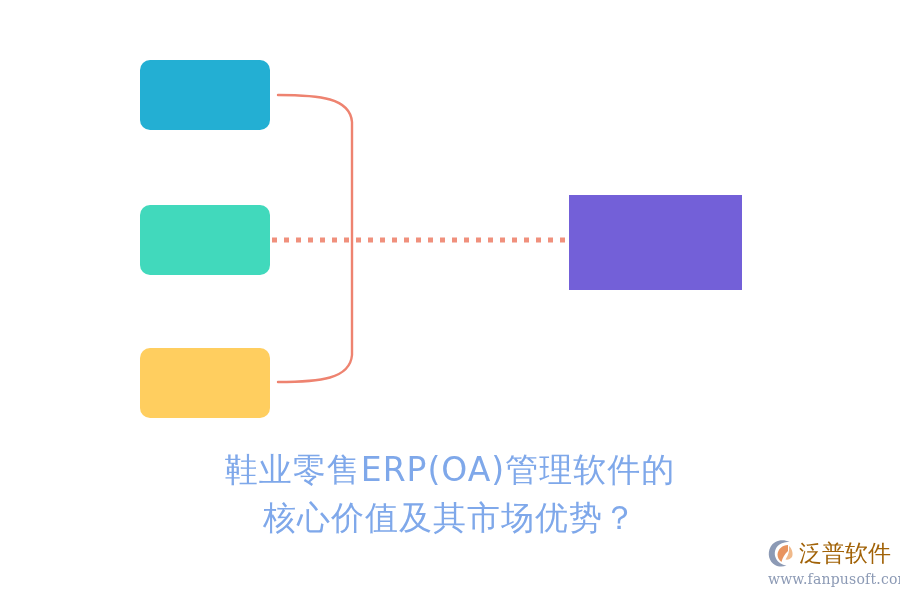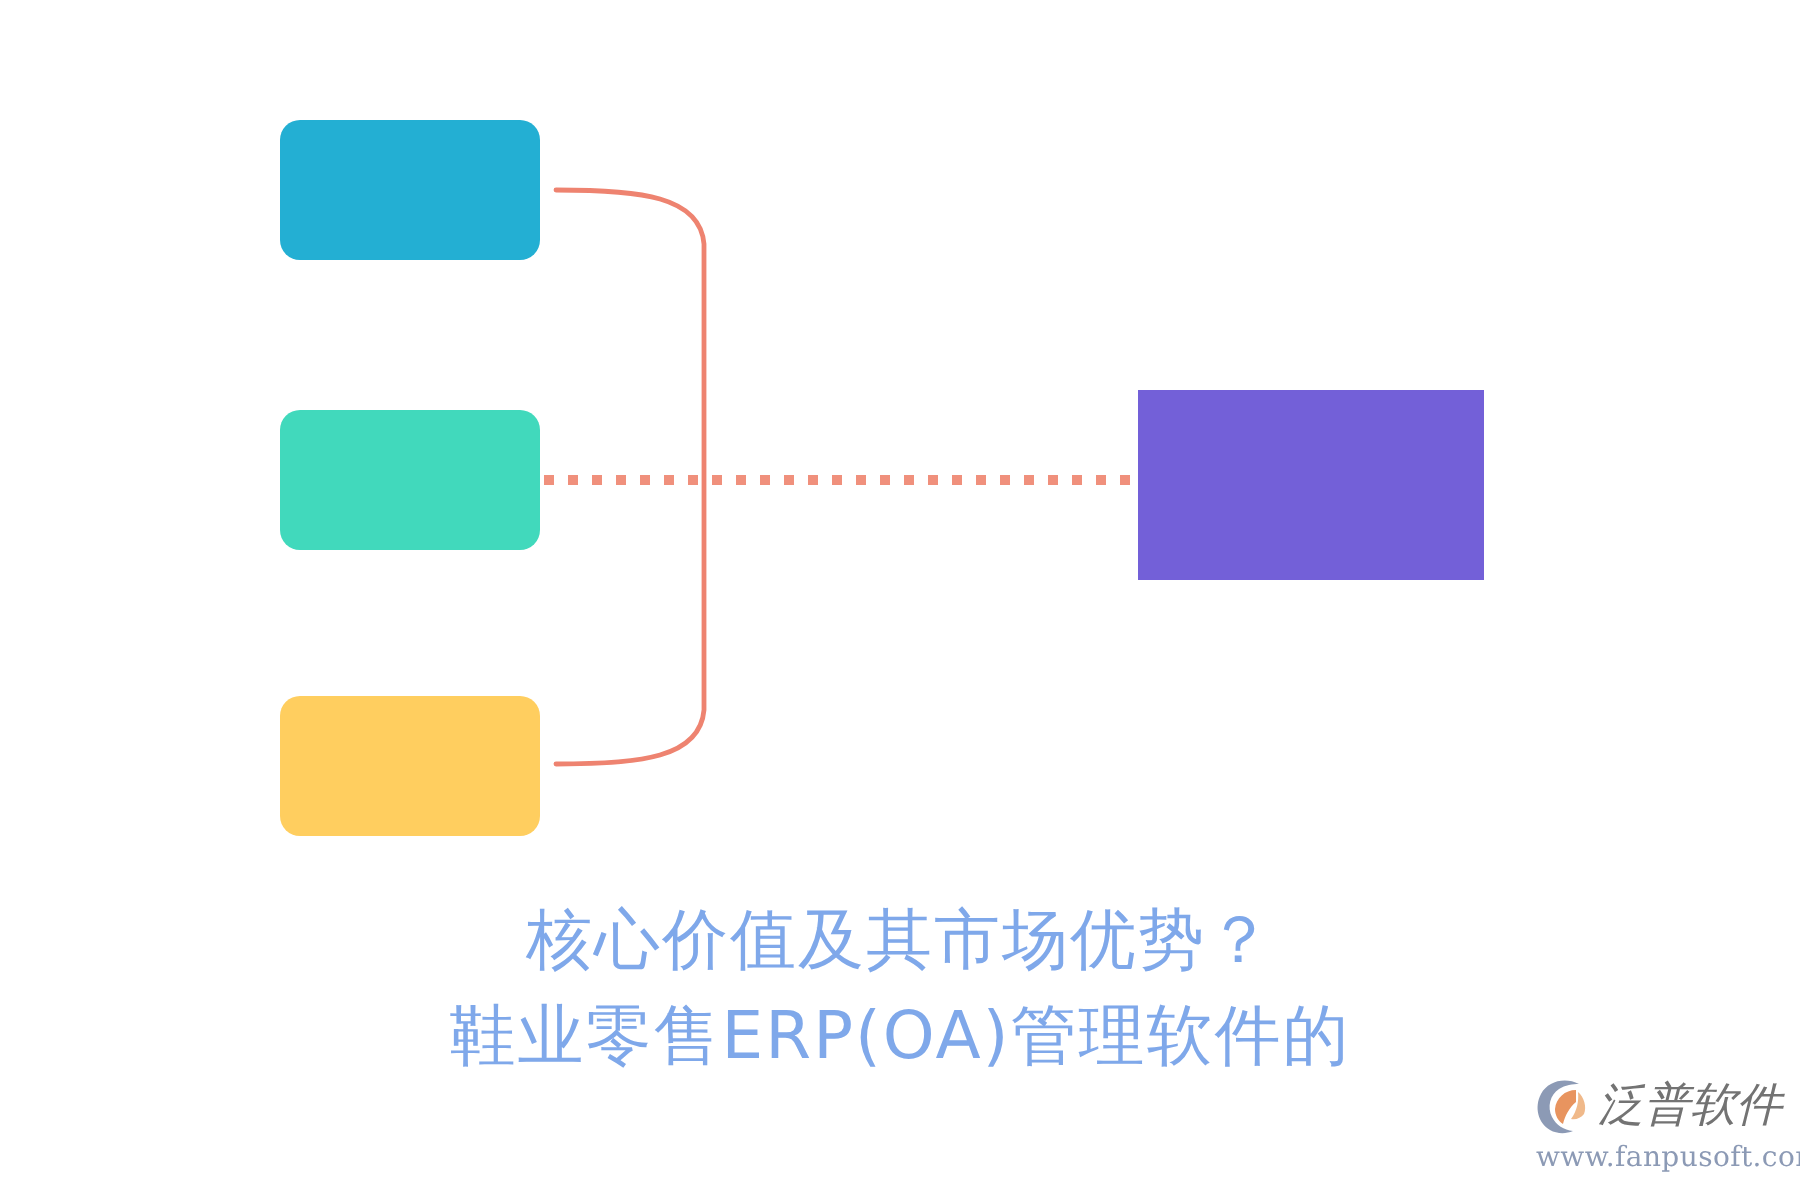--- a/index.html
+++ b/index.html
@@ -80,26 +80,25 @@
     align-items: center;
     height: 34px;
   }
   #logo-mark {
     width: 30px;
     height: 30px;
     margin-right: 3px;
     flex: 0 0 auto;
   }
   #logo-name {
-    color: #737373;
+    color: #a16207;
     font-size: 23px;
     font-family: "DejaVu Sans", "Liberation Sans", sans-serif;
     letter-spacing: 0px;
     line-height: 28px;
-    font-style: italic;
   }
   #logo-url {
     color: #8C9AB5;
     font-size: 14px;
     font-family: "DejaVu Serif", "Liberation Serif", serif;
     letter-spacing: 0.2px;
     margin-top: 1px;
     text-align: left;
     padding-left: 2px;
   }
@@ -117,22 +116,22 @@
 
     <line x1="272" y1="240" x2="569" y2="240" stroke="#F0907C" stroke-width="5" stroke-linecap="butt" stroke-dasharray="5 7"></line>
   </svg>
 
   <div id="node-blue" class="node"></div>
   <div id="node-green" class="node"></div>
   <div id="node-yellow" class="node"></div>
   <div id="node-purple"></div>
 
   <div id="title">
+    <span class="tline">鞋业零售ERP(OA)管理软件的</span>
     <span class="tline">核心价值及其市场优势？</span>
-    <span class="tline">鞋业零售ERP(OA)管理软件的</span>
   </div>
 
   <div id="logo">
     <div id="logo-row">
       <svg id="logo-mark" viewBox="0 0 60 60" xmlns="http://www.w3.org/2000/svg">
         <path d="M47 8 C 33 1, 16 5, 9 18 C 2 31, 6 47, 18 54 C 25 58, 34 58, 41 55
                  C 32 54, 24 49, 20 41 C 15 31, 18 19, 27 13 C 33 9, 41 8, 47 8 Z" fill="#8C9AB5"></path>
         <path d="M44 14 C 33 14, 24 22, 23 33 C 23 39, 26 45, 31 48
                  C 33 40, 37 32, 44 26 Z" fill="#E8945F"></path>
         <path d="M46 16 C 47 25, 45 35, 39 43 C 44 44, 49 42, 52 38

